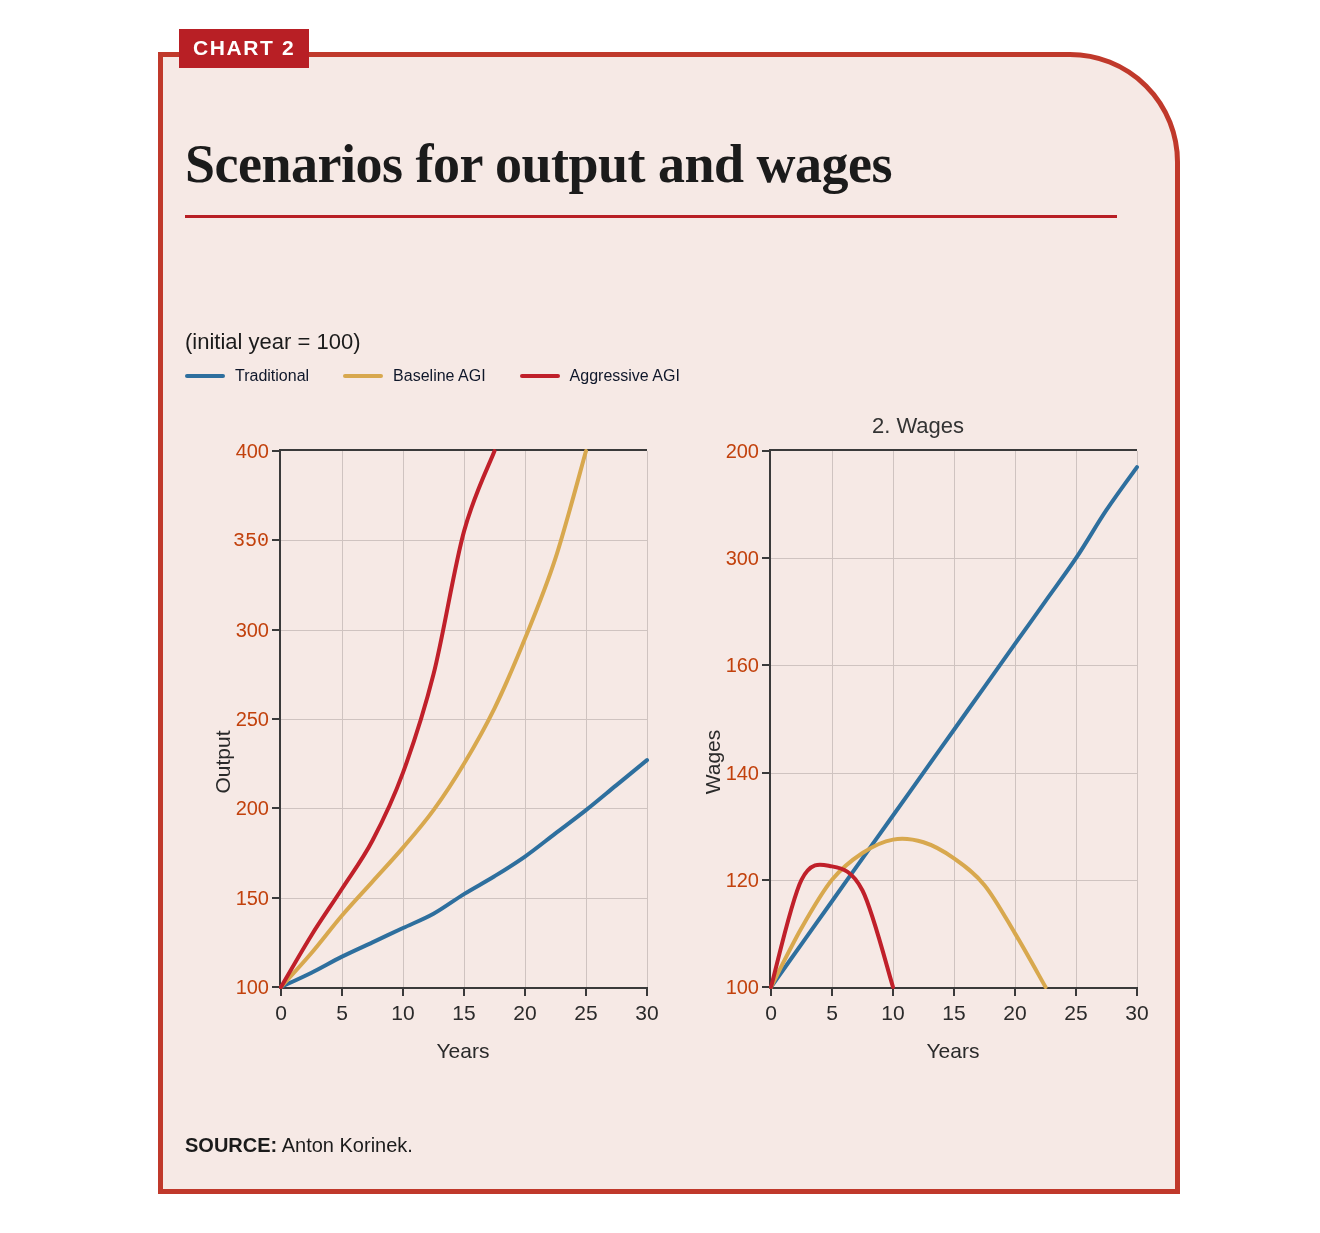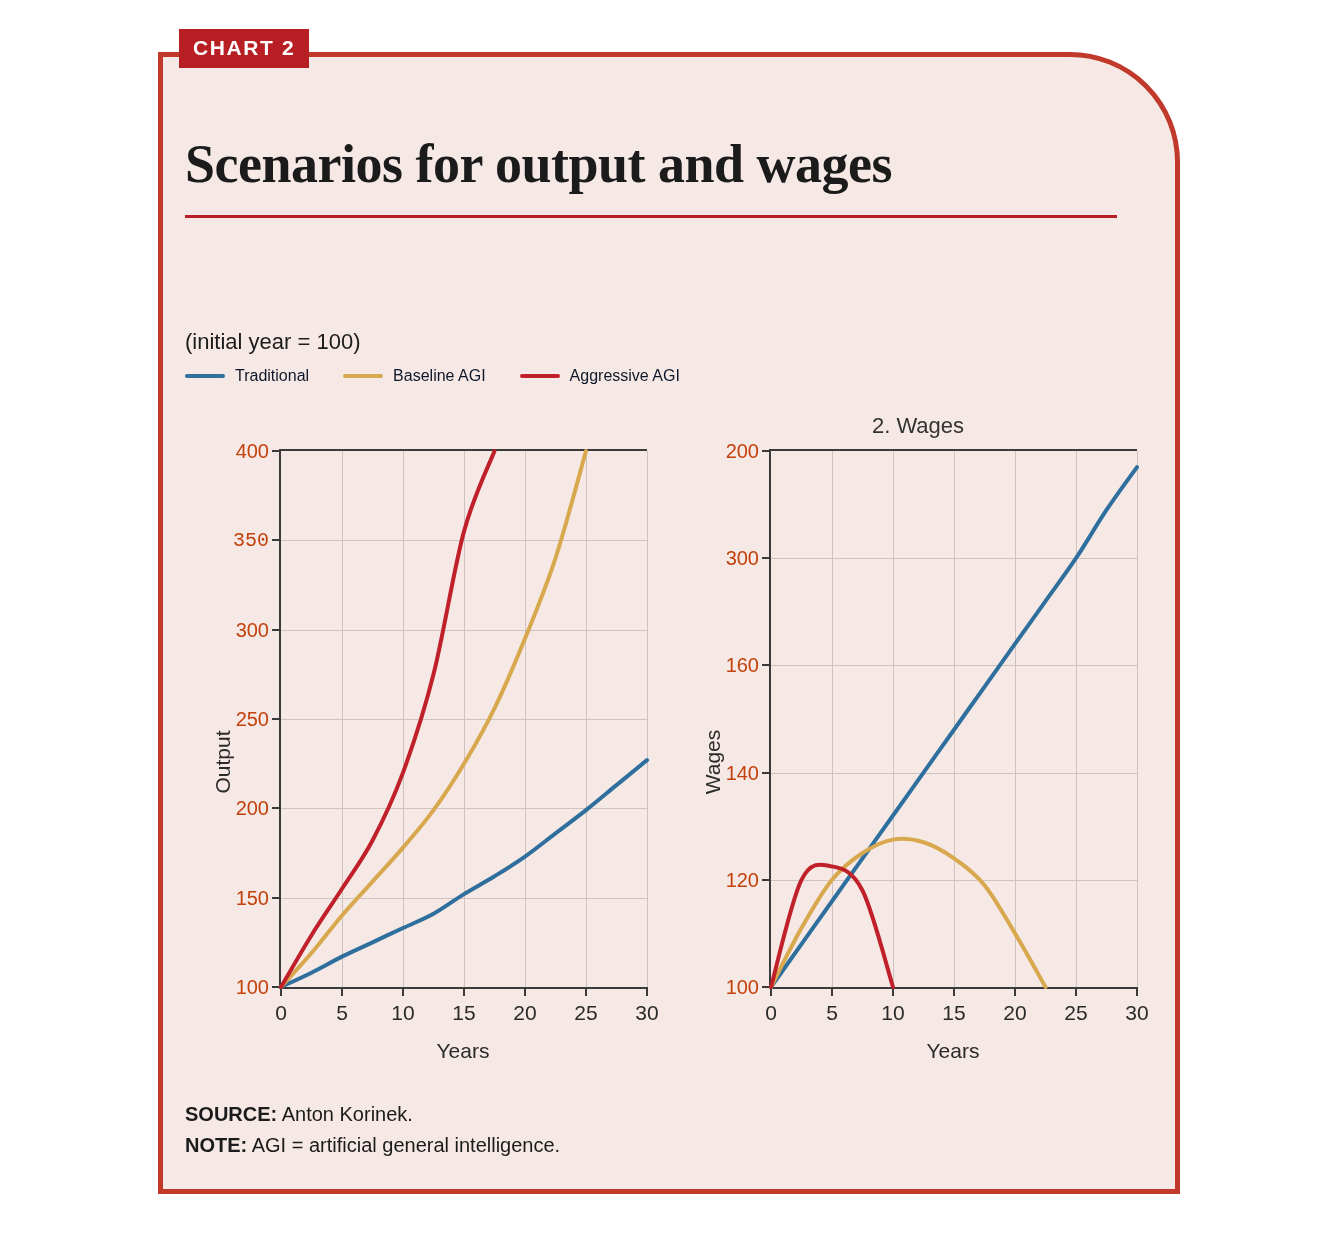--- a/index.html
+++ b/index.html
@@ -228,21 +228,17 @@
           <div class="axis-label-x">Years</div>
         </div>
 
       </div>
 
       <div class="footer">
         <div>
           <b>SOURCE:</b>
           <span>Anton Korinek.</span>
         </div>
-        <div>
-          <b>NOTE:</b>
-          <span>AGI = artificial general intelligence.</span>
-        </div>
       </div>
 
     </div>
   </div>
 </div>
 
 </body></html>

